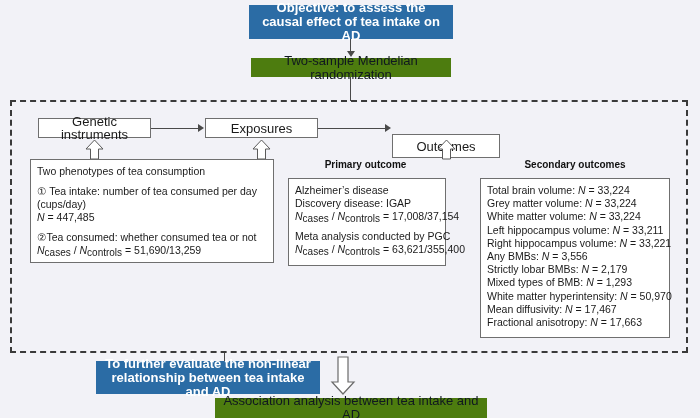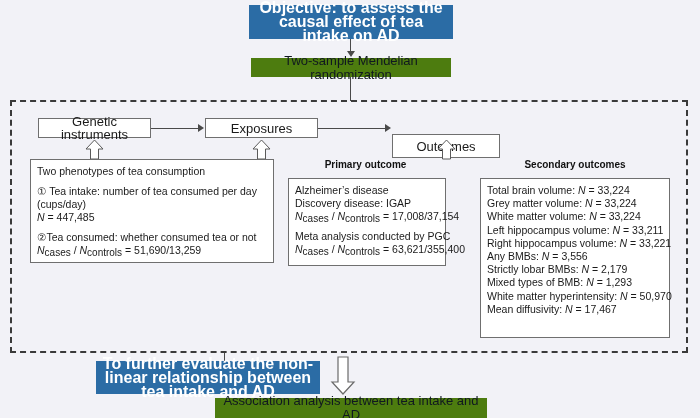--- a/index.html
+++ b/index.html
@@ -21,21 +21,21 @@
     height: 418px;
   }
   
   .abs { position: absolute; box-sizing: border-box; }
 
   
   .banner-dark {
     background: #2b6ca5;
     color: #ffffff;
     font-weight: bold;
-    font-size: 16px;
+    font-size: 13px;
     line-height: 14px;
     display: flex;
     align-items: center;
     justify-content: center;
     text-align: center;
     padding: 3px 6px;
   }
   .banner-light {
     background: #4d7c0f;
     color: #101820;
@@ -182,20 +182,21 @@
     <span class="listline"><span>Total brain volume: </span><span class="ital">N</span><span> = 33,224</span></span>
     <span class="listline"><span>Grey matter volume: </span><span class="ital">N</span><span> = 33,224</span></span>
     <span class="listline"><span>White matter volume: </span><span class="ital">N</span><span> = 33,224</span></span>
     <span class="listline"><span>Left hippocampus volume: </span><span class="ital">N</span><span> = 33,211</span></span>
     <span class="listline"><span>Right hippocampus volume: </span><span class="ital">N</span><span> = 33,221</span></span>
     <span class="listline"><span>Any BMBs: </span><span class="ital">N</span><span> = 3,556</span></span>
     <span class="listline"><span>Strictly lobar BMBs: </span><span class="ital">N</span><span> = 2,179</span></span>
     <span class="listline"><span>Mixed types of BMB: </span><span class="ital">N</span><span> = 1,293</span></span>
     <span class="listline"><span>White matter hyperintensity: </span><span class="ital">N</span><span> = 50,970</span></span>
     <span class="listline"><span>Mean diffusivity: </span><span class="ital">N</span><span> = 17,467</span></span>
+    <span class="listline"><span>Fractional anisotropy: </span><span class="ital">N</span><span> = 17,663</span></span>
   </div>
 
   <div class="abs vline" style="left:224px; top:353px; height:8px;"></div>
 
   <div class="abs banner-dark" style="left:96px; top:361px; width:224px; height:33px;">To further evaluate the non-linear relationship between tea intake and AD</div>
 
   <svg class="abs hollow-arrow" style="left:330px; top:356px;" width="26" height="40" viewBox="0 0 26 40">
     <polygon points="8,1 18,1 18,26 24,26 13,38 2,26 8,26" fill="#ffffff" stroke="#6a6a6a" stroke-width="1.2"></polygon>
   </svg>
 

